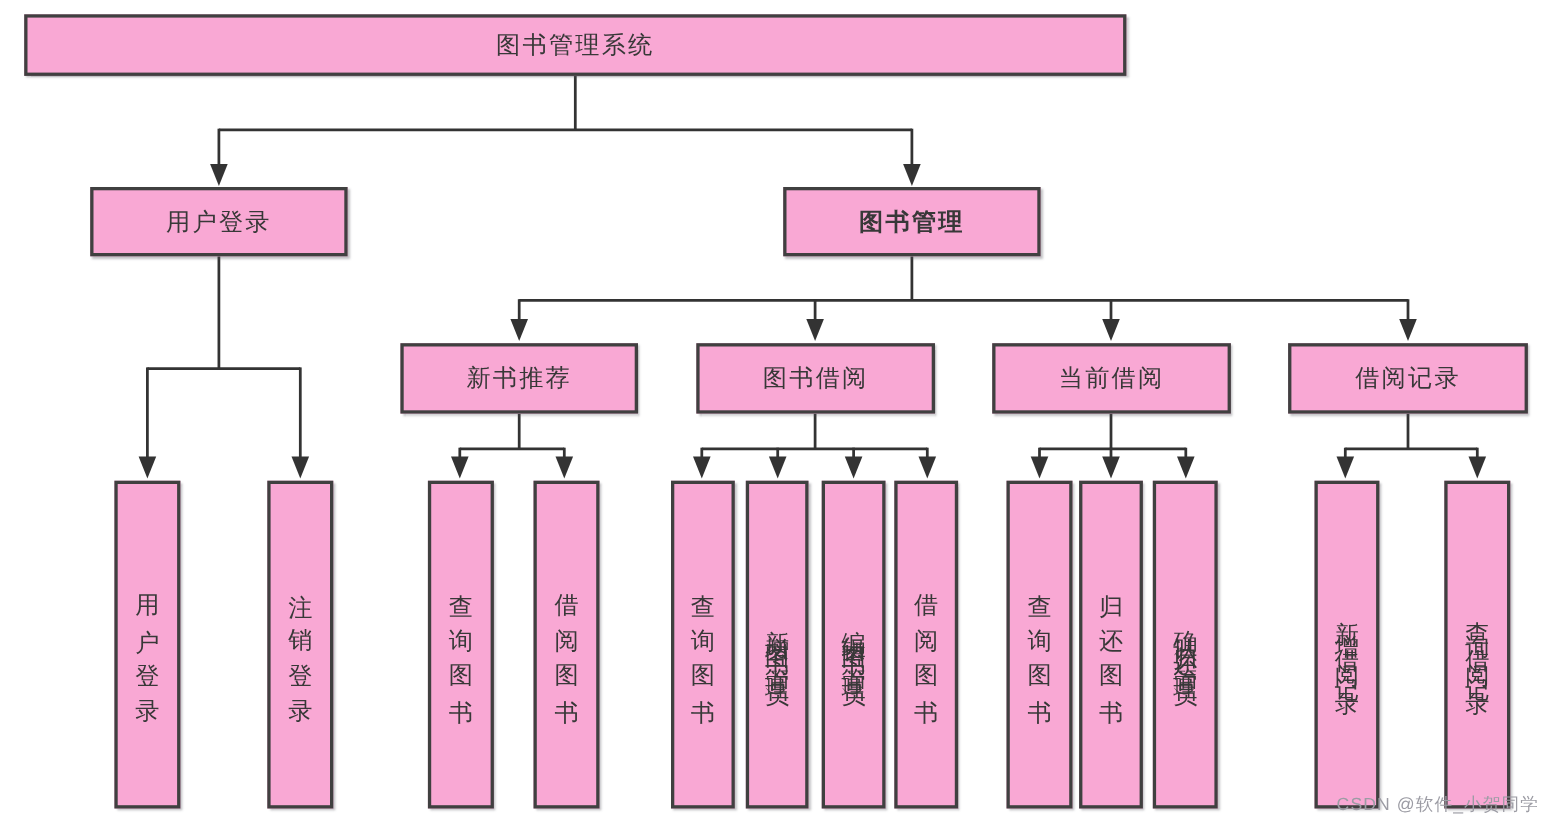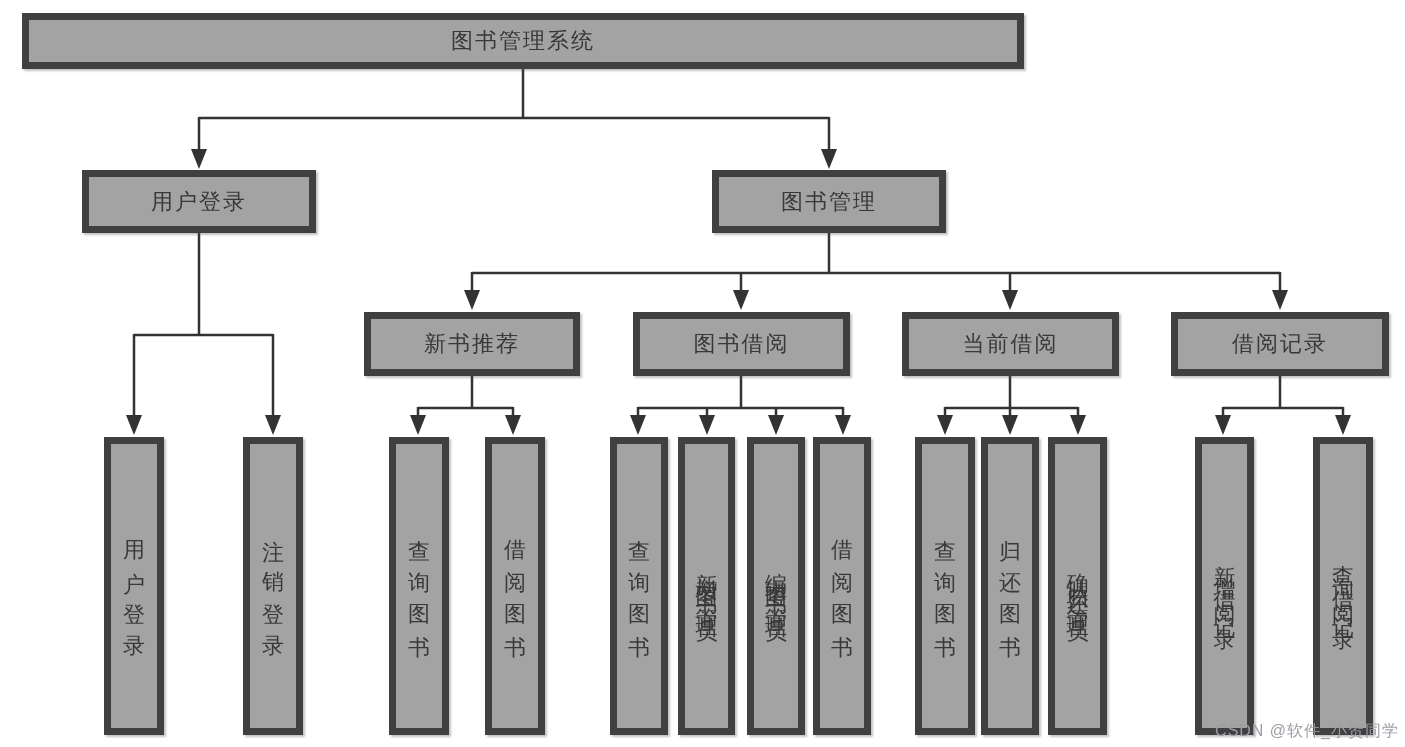--- a/index.html
+++ b/index.html
@@ -7,43 +7,43 @@
     position:relative;
     width:1405px;height:747px;
     background:#ffffff;
     font-family:"Liberation Sans","DejaVu Sans",sans-serif;
     overflow:hidden;
   }
   .connectors{position:absolute;left:0;top:0;z-index:0;}
   .box{
     position:absolute;
     box-sizing:border-box;
-    border:7px solid #404040;
-    background:#a3a3a3;
+    border:3px solid #404040;
+    background:#f9a8d4;
     color:#383838;
     display:flex;align-items:center;justify-content:center;
     font-size:22px;
     z-index:1;
     box-shadow:2px 2px 2px rgba(80,80,90,0.35);
   }
   .h{letter-spacing:2px;}
   .v{
     top:437px;height:298px;
     writing-mode:vertical-rl;
     text-orientation:mixed;
     line-height:1;
   }
   .ls-xl{letter-spacing:32px;}
   .ls-md{letter-spacing:13px;}
   .ls-sm{letter-spacing:7px;}
 
   
   .p-root {left:22px; top:13px; width:1002px;height:56px;}
   .p-l2a  {left:82px; top:170px;width:234px; height:63px;}
-  .p-l2b  {left:712px;top:170px;width:234px; height:63px;}
+  .p-l2b  {left:712px;top:170px;width:234px; height:63px;font-weight:bold;}
   .p-l3a  {left:364px;top:312px;width:216px; height:64px;}
   .p-l3b  {left:633px;top:312px;width:217px; height:64px;}
   .p-l3c  {left:902px;top:312px;width:217px; height:64px;}
   .p-l3d  {left:1171px;top:312px;width:218px;height:64px;}
 
   
   .p-b1 {left:104px; width:60px;}
   .p-b2 {left:243px; width:60px;}
   .p-b3 {left:389px; width:60px;}
   .p-b4 {left:485px; width:60px;}

